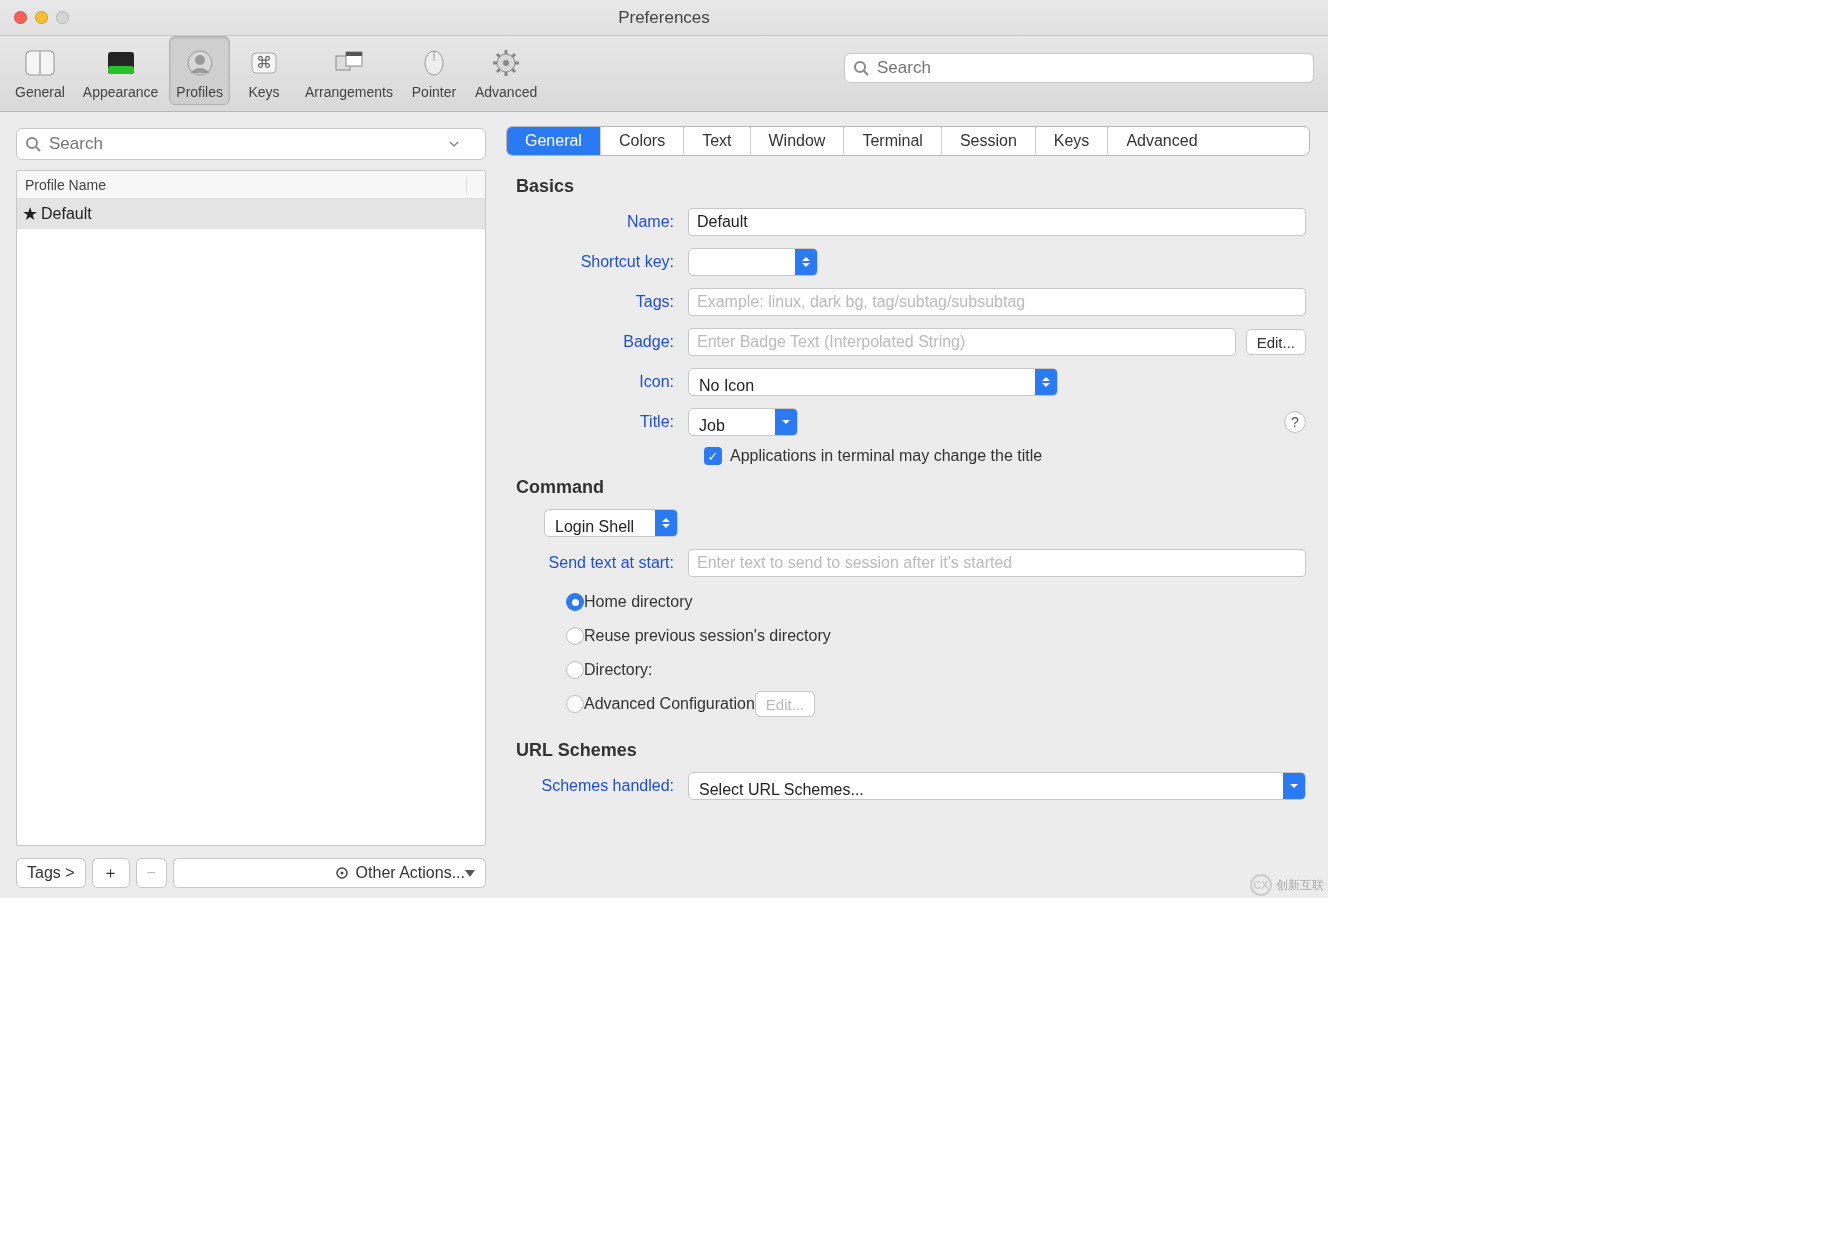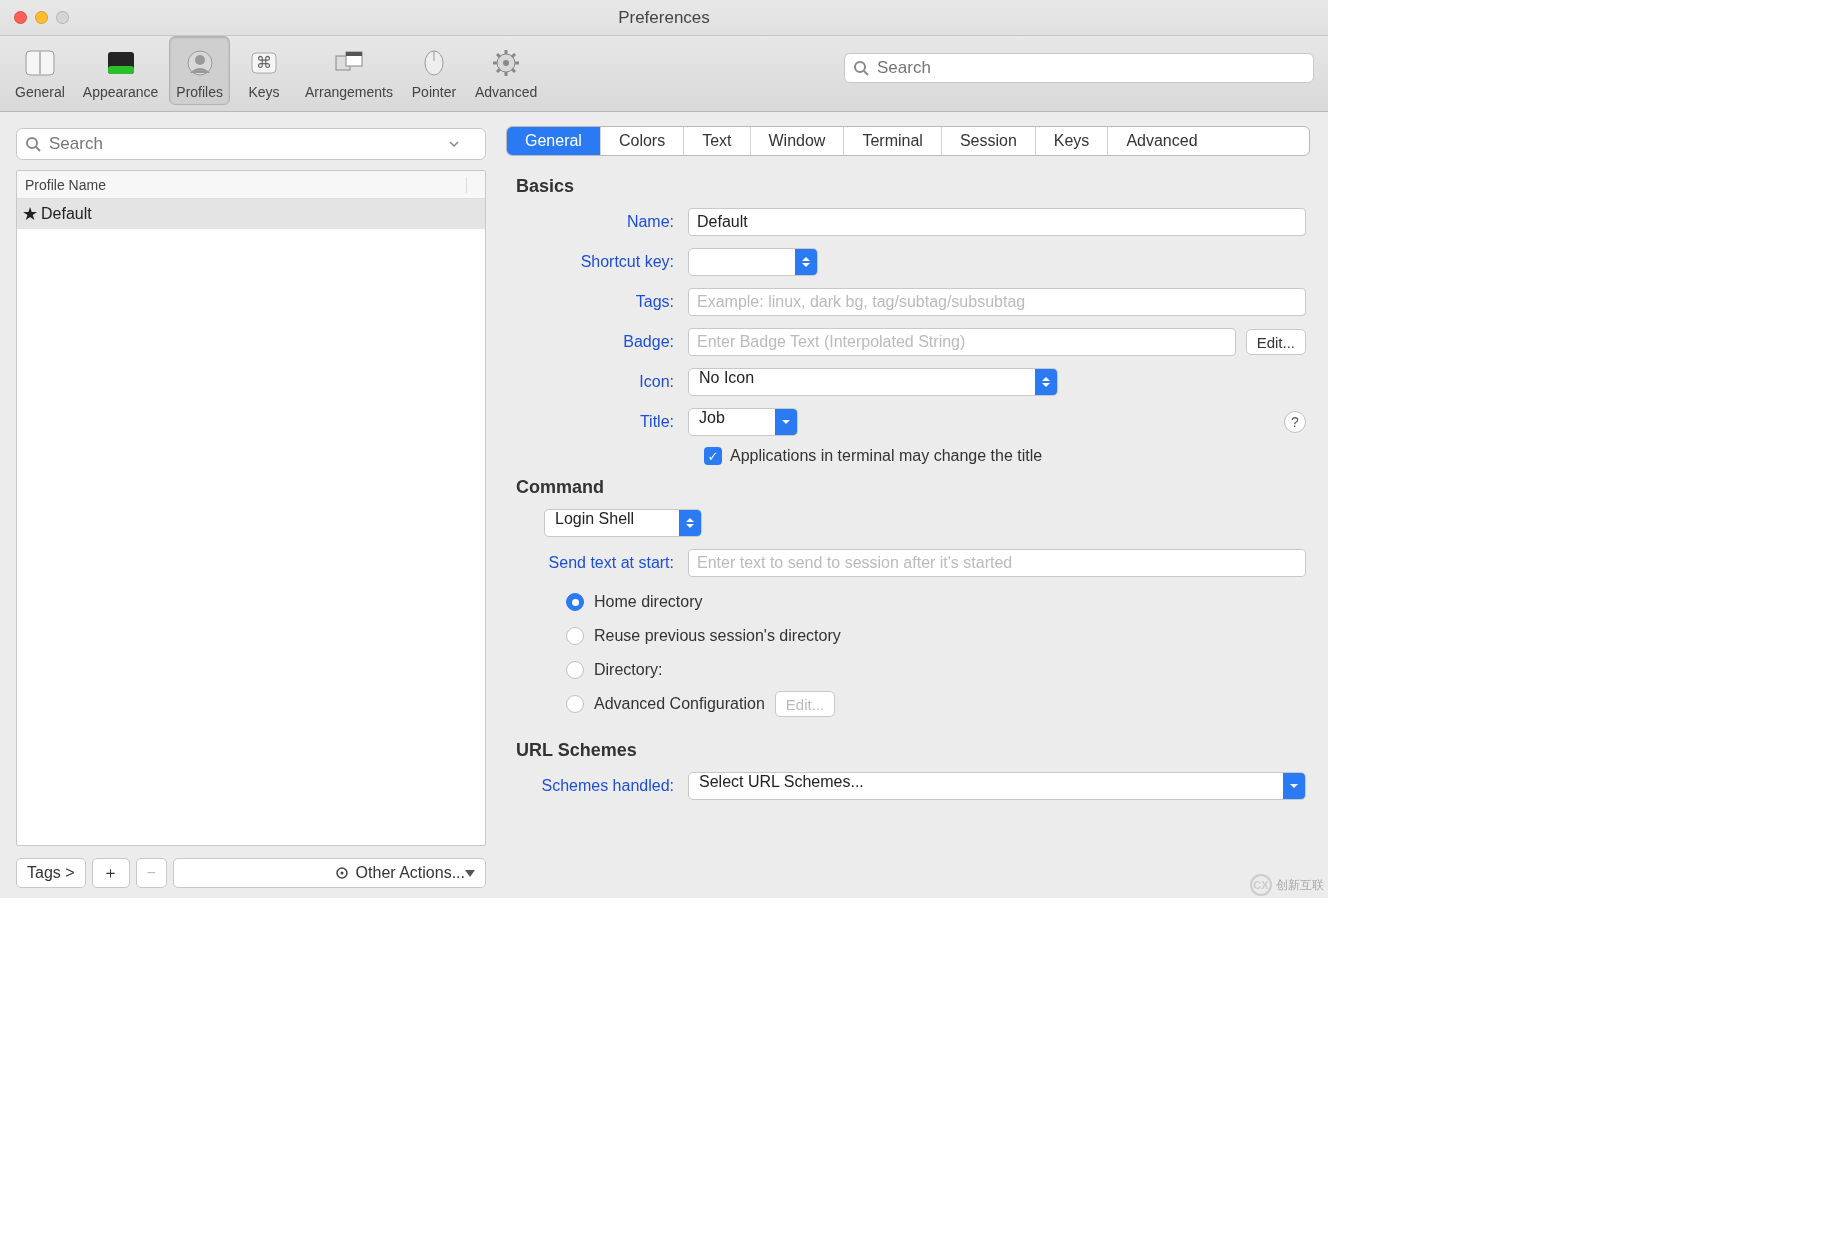--- a/index.html
+++ b/index.html
@@ -56,30 +56,30 @@
   .tab:last-child { border-right:none; }
   .tab.active { background:#2a7bf3; color:#fff; }
 
   .form-area { flex:1; overflow:auto; padding: 0 4px 0 10px; }
   .section-title { font-size:18px; font-weight:700; color:#333; margin: 6px 0 10px 0; }
   .row { display:flex; align-items:center; margin-bottom:10px; min-height:30px; }
   .row .lbl { width: 172px; text-align:right; padding-right:14px; font-size:16px; color:#1d4ed8; }
   .row .ctrl { flex:1; display:flex; align-items:center; gap:10px; }
   input[type=text].mac { height:28px; border:1px solid #c8c8c8; border-radius:4px; padding:0 8px; font-size:16px; outline:none; width:100%; background:#fff; color:#222; }
   input[type=text].mac::placeholder { color:#bbb; }
-  .mac-select { display:flex; align-items:flex-start; background:#fff; border:1px solid #c8c8c8; border-radius:5px; height:28px; font-size:16px; color:#222; overflow:hidden; cursor:pointer; }
+  .mac-select { display:flex; align-items:flex-end; background:#fff; border:1px solid #c8c8c8; border-radius:5px; height:28px; font-size:16px; color:#222; overflow:hidden; cursor:pointer; }
   .mac-select .sel-text { padding: 0 10px; flex:1; white-space:nowrap; }
   .mac-select .sel-arrow { width:22px; height:100%; background:#2a7bf3; display:flex; flex-direction:column; align-items:center; justify-content:center; gap:2px; }
   .sel-arrow .tri-up { width:0;height:0;border-left:4px solid transparent;border-right:4px solid transparent;border-bottom:4px solid #fff; }
   .sel-arrow .tri-down { width:0;height:0;border-left:4px solid transparent;border-right:4px solid transparent;border-top:4px solid #fff; }
   .mac-btn { height:26px; padding:0 10px; background:#fff; border:1px solid #c8c8c8; border-radius:5px; font-size:15px; color:#333; display:flex; align-items:center; cursor:pointer;text-align:center; }
   .mac-btn.disabled { color:#bbb; }
   .checkbox-row { display:flex; align-items:center; gap:8px; margin-left: 188px; margin-bottom: 12px; }
   .mac-checkbox { width:18px; height:18px; border-radius:4px; background:#2a7bf3; display:flex; align-items:center; justify-content:center; color:#fff; font-size:13px; cursor:pointer; }
-  .radio-row { display:flex; align-items:center; gap:10px; margin-left: 50px; margin-bottom: 6px; min-height: 28px; }
+  .radio-row { display:flex; align-items:center; margin-left: 50px; margin-bottom: 6px; min-height: 28px; }
   .mac-radio { width:18px; height:18px; border-radius:50%; border:1px solid #c0c0c0; background:#fff; display:flex; align-items:center; justify-content:center; cursor:pointer; }
   .mac-radio.checked { border-color:#2a7bf3; background:#2a7bf3; }
   .mac-radio.checked .dot { width:7px; height:7px; border-radius:50%; background:#fff; }
   .help-circle { width:22px; height:22px; border-radius:50%; border:1px solid #c0c0c0; display:flex; align-items:center; justify-content:center; font-size:14px; color:#555; background:#fff; cursor:pointer; }
 
   
   .watermark { position:absolute; right:4px; bottom:2px; font-size:12px; color:#aaa; display:flex; align-items:center; gap:4px; pointer-events:none; }
   .watermark .wk-icon { width:22px; height:22px; border:2px solid #ccc; border-radius:50%; display:flex; align-items:center; justify-content:center; font-weight:700; color:#ccc; font-size:11px; }
 
   
@@ -337,21 +337,21 @@
       </div>
 
       <div class="checkbox-row">
         <div class="mac-checkbox">✓</div>
         <span style="font-size:16px;color:#333">Applications in terminal may change the title</span>
       </div>
 
       <div class="section-title">Command</div>
 
       <div class="row" style="margin-left:28px">
-        <div class="mac-select" style="width:158px">
+        <div class="mac-select" style="width:134px">
           <span class="sel-text">Login Shell</span>
           <span class="sel-arrow">
               <span class="tri-up"></span>
               <span class="tri-down"></span>
             </span>
         </div>
       </div>
 
       <div class="row">
         <div class="lbl">Send text at start:</div>

